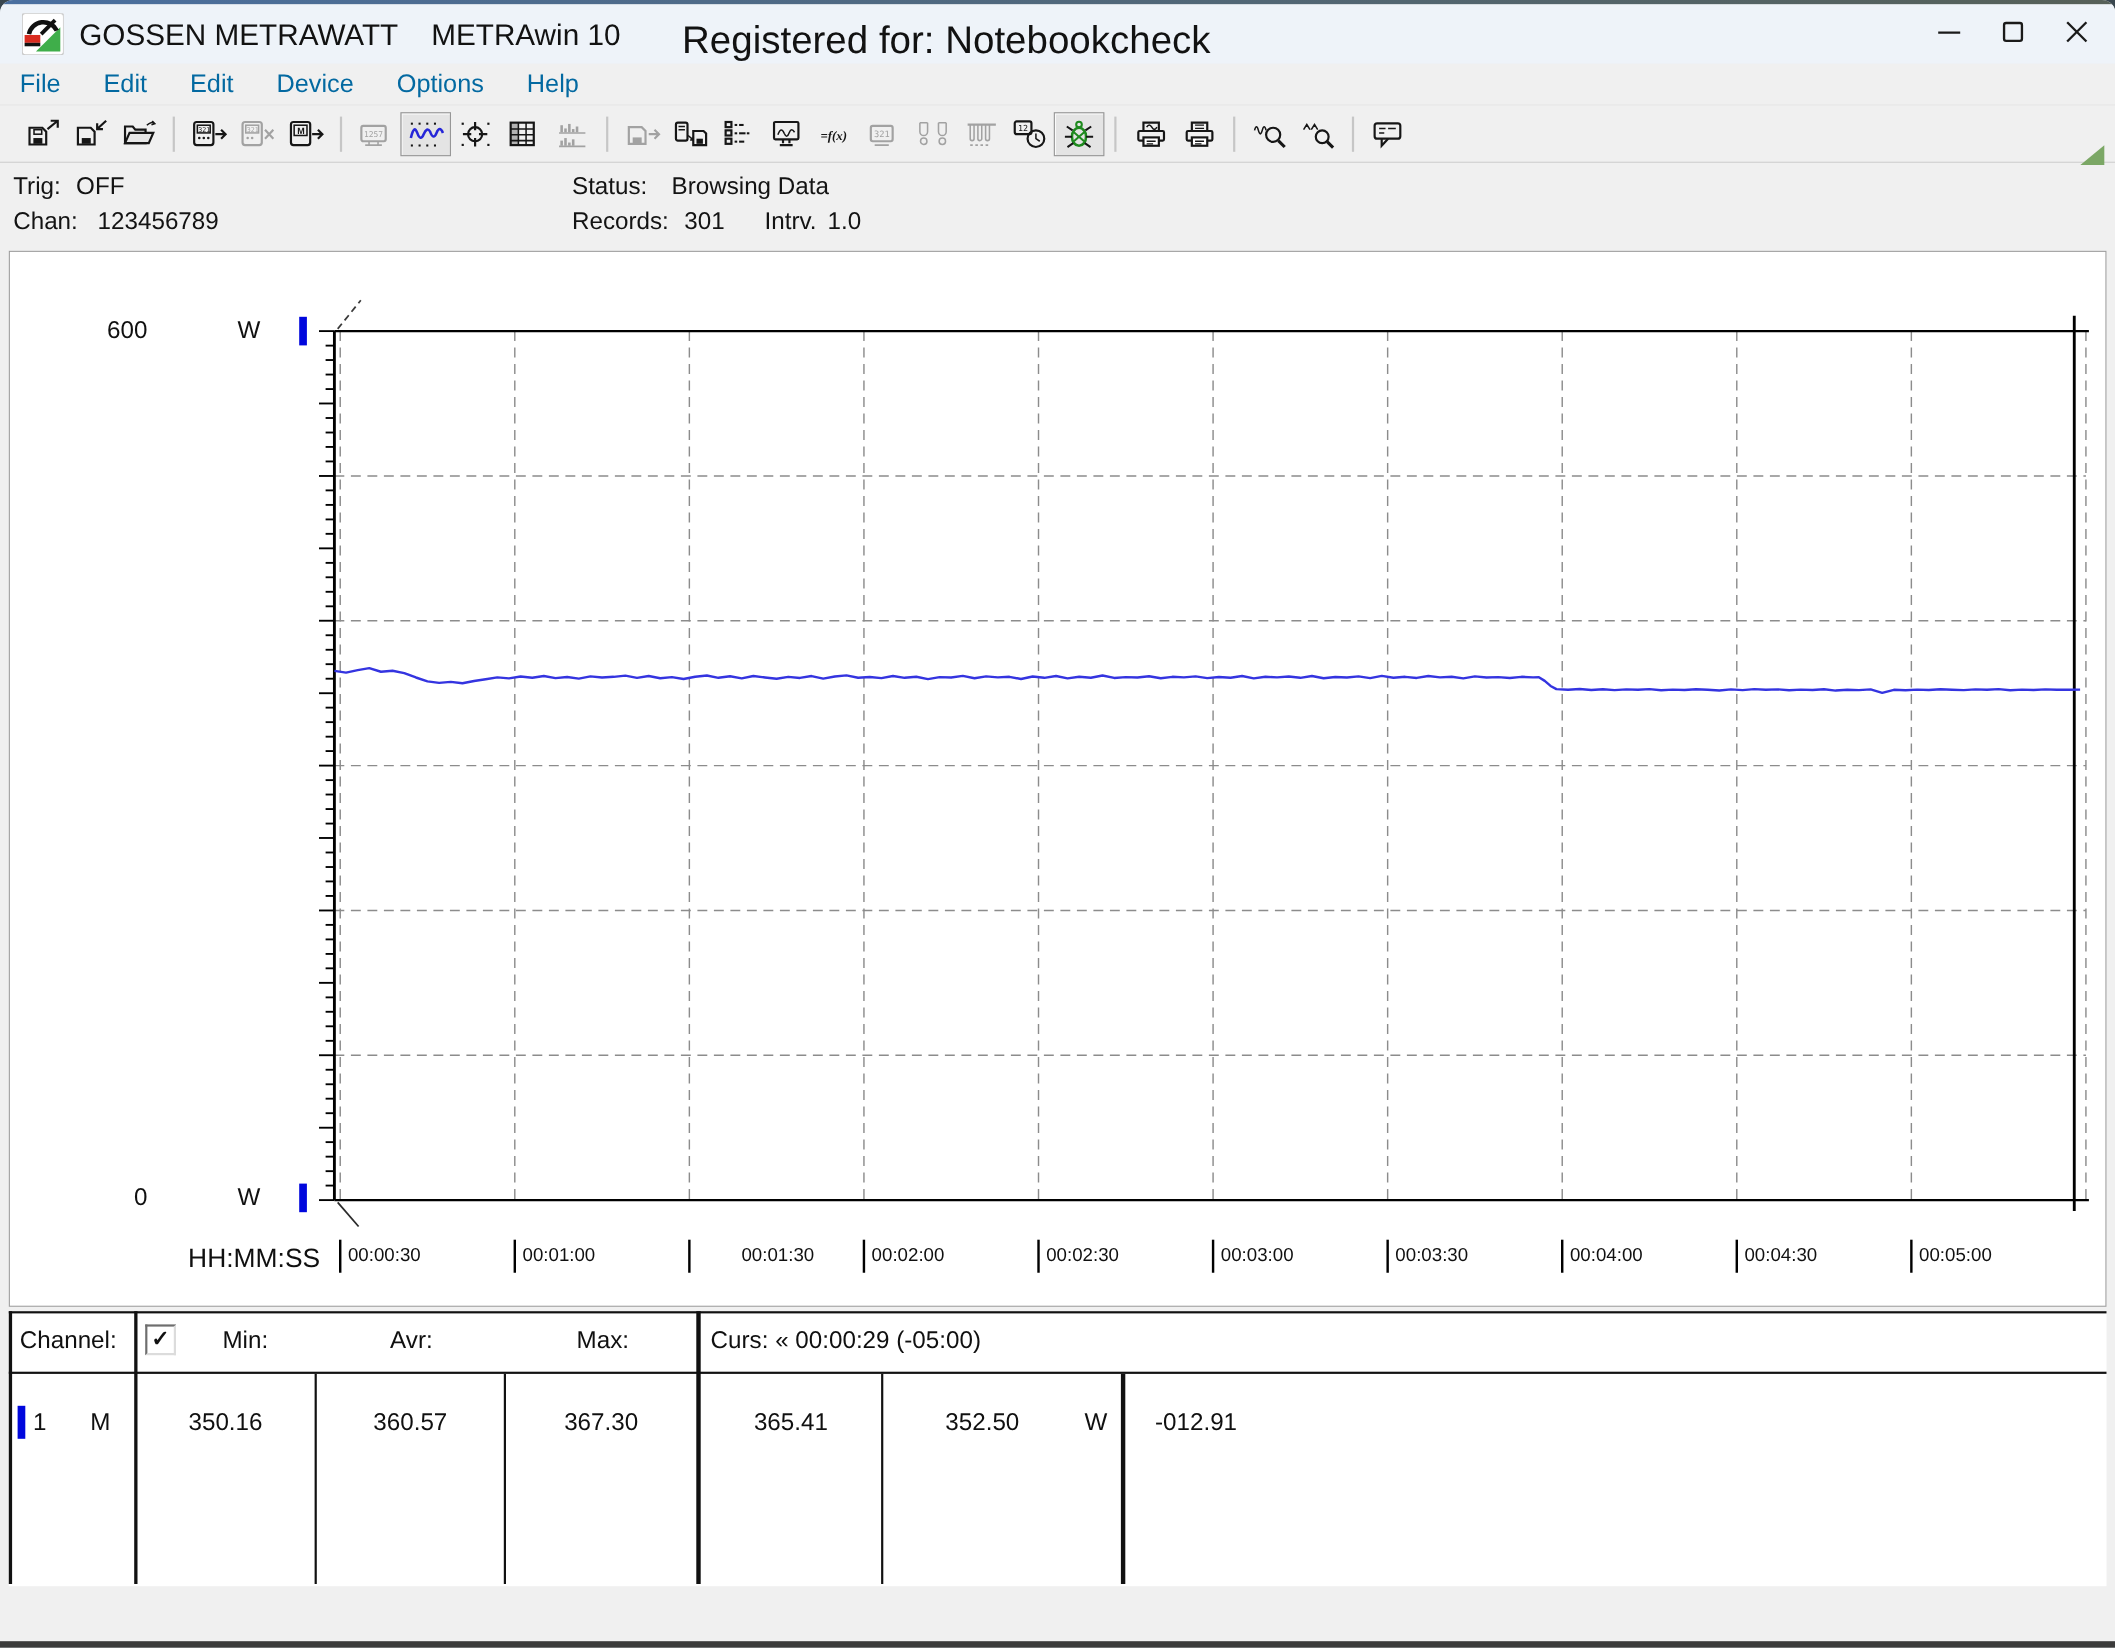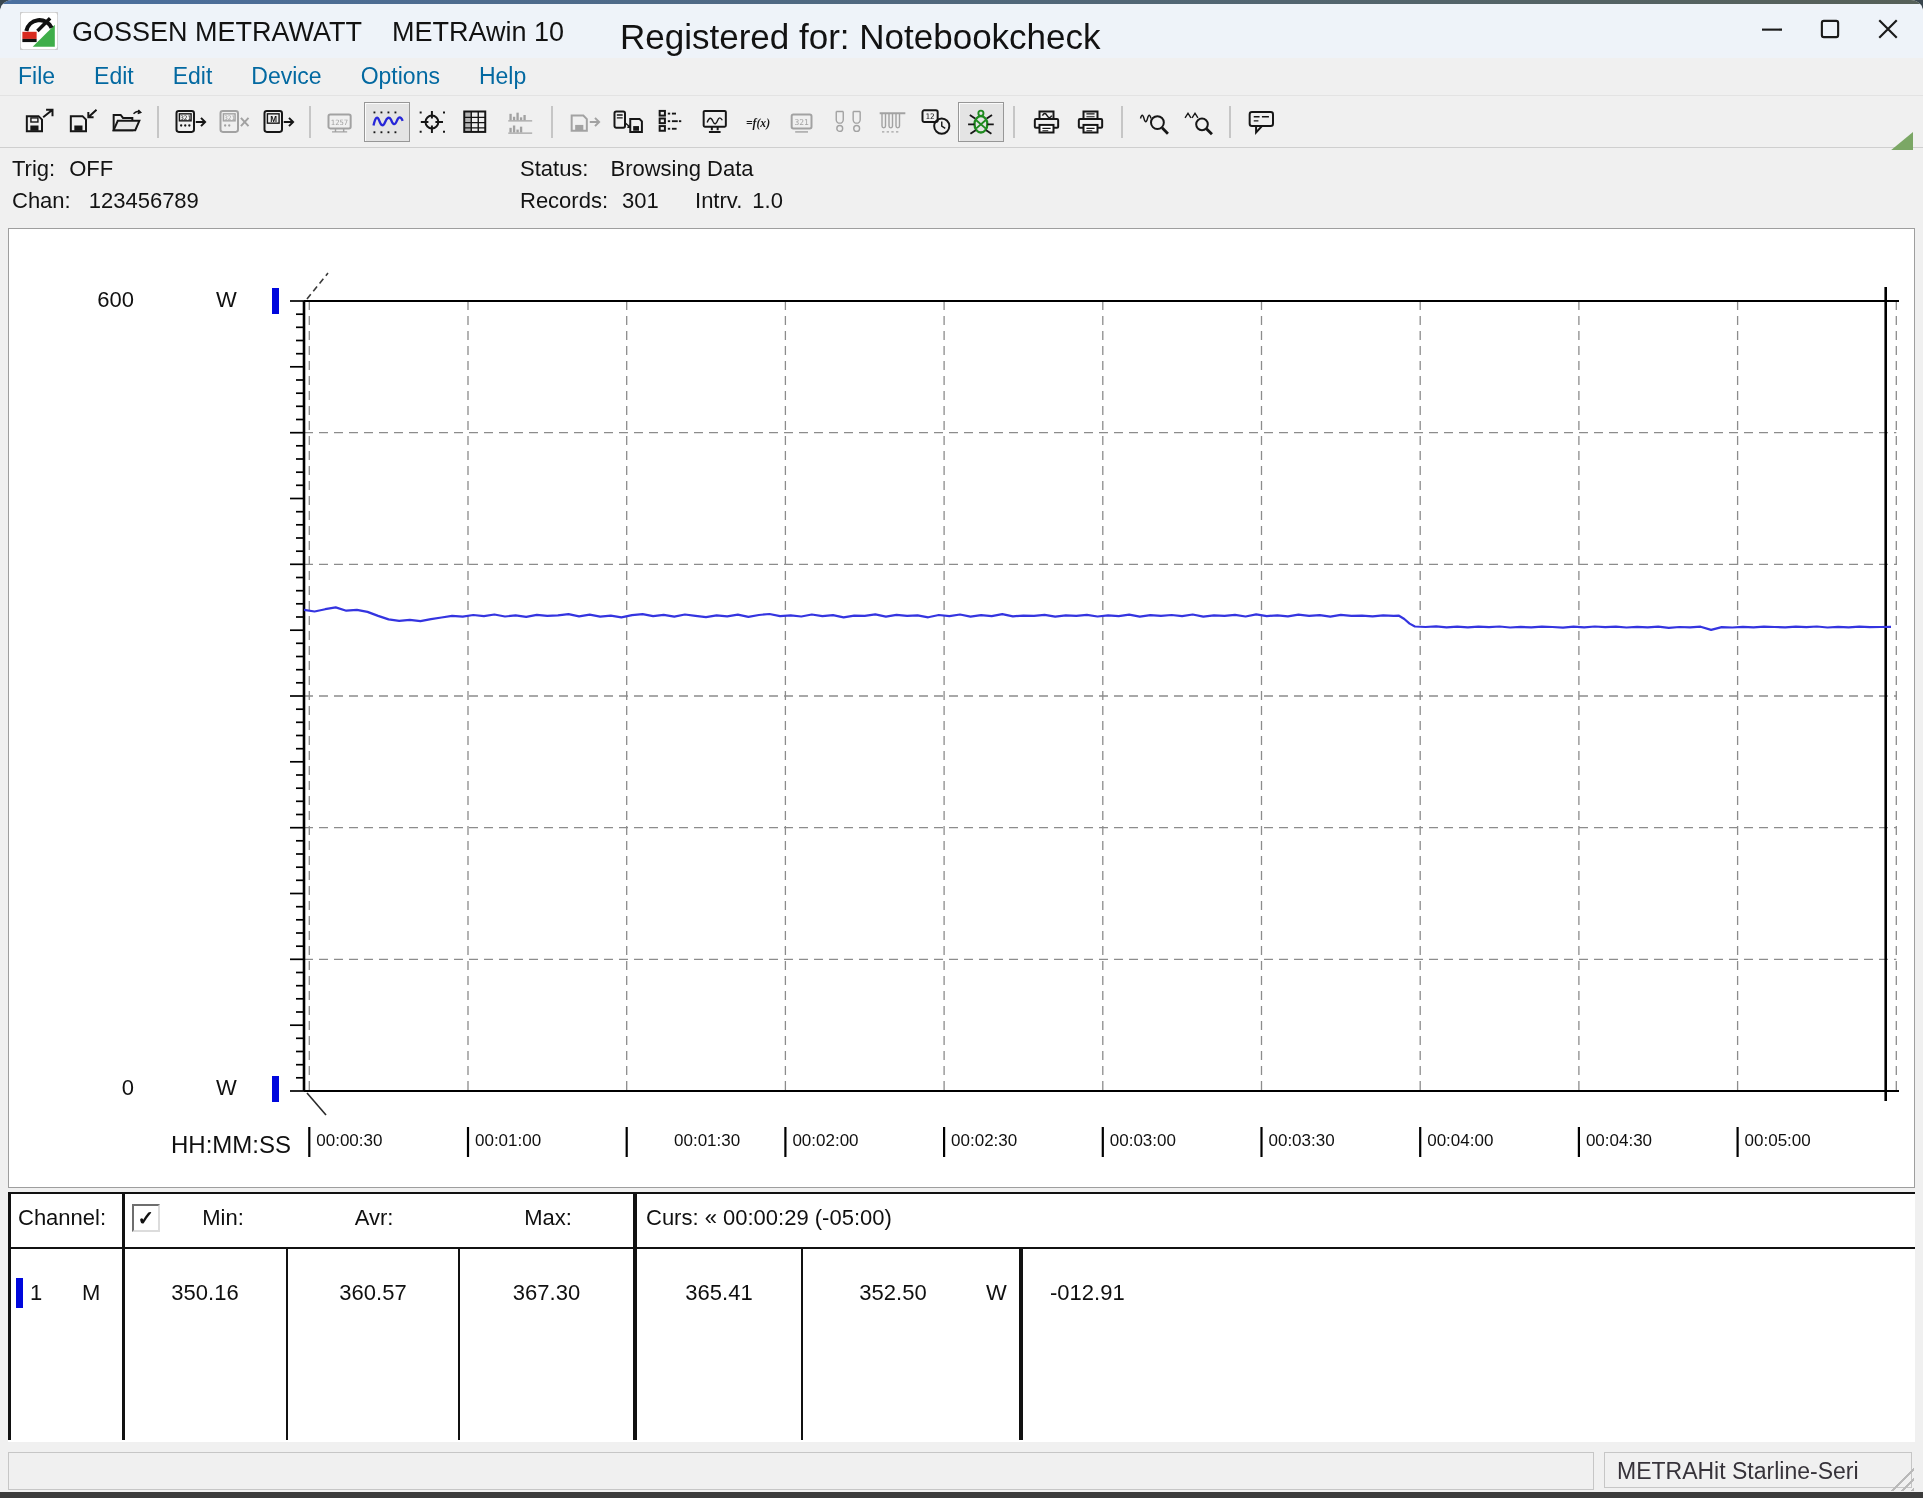--- a/index.html
+++ b/index.html
@@ -522,21 +522,14 @@
     <div class="td" style="left:74px;top:88px">M</div>
     <div class="td center" style="left:116px;width:162px;top:88px">350.16</div>
     <div class="td center" style="left:280px;width:170px;top:88px">360.57</div>
     <div class="td center" style="left:452px;width:173px;top:88px">367.30</div>
     <div class="td center" style="left:629px;width:164px;top:88px">365.41</div>
     <div class="td center" style="left:805px;width:160px;top:88px">352.50</div>
     <div class="td" style="left:978px;top:88px">W</div>
     <div class="td" style="left:1042px;top:88px">-012.91</div>
   </div>
 
-  <div class="statusbar">
-    <div class="sb-left"></div>
-    <div class="sb-right">
-      <span>METRAHit Starline-Seri</span>
-    </div>
-    <div class="grip"></div>
-  </div>
   <div class="bottom-edge"></div>
 </div>
 
 </body></html>

